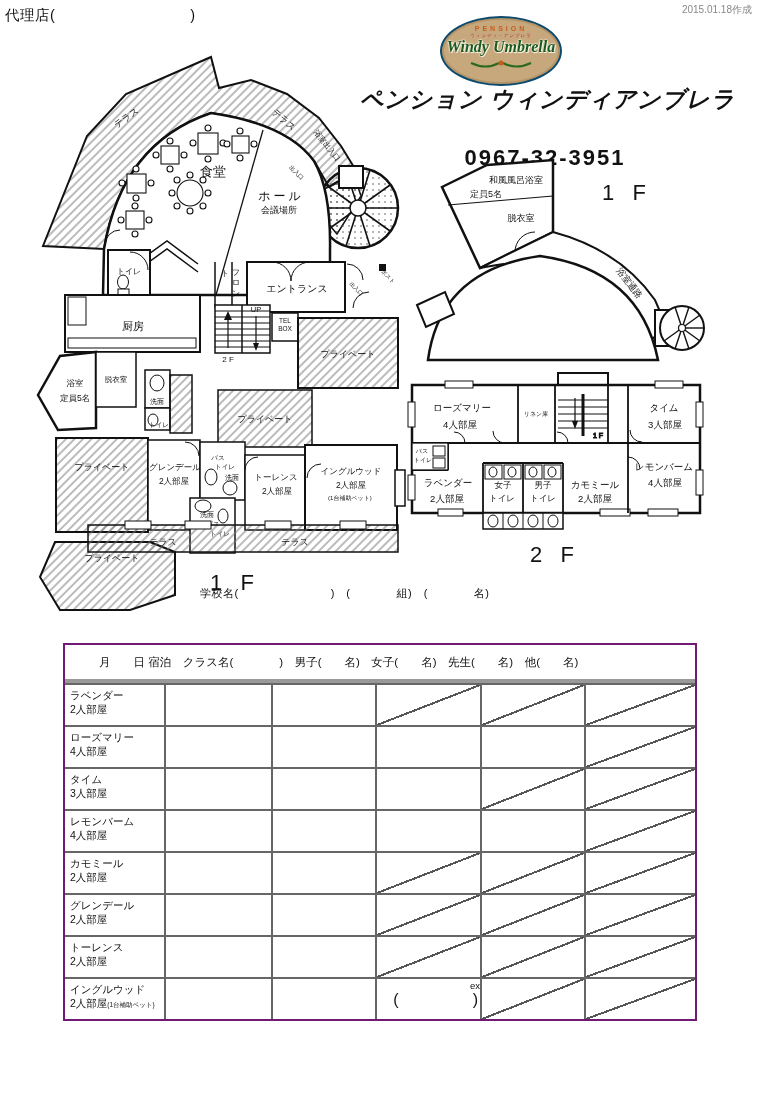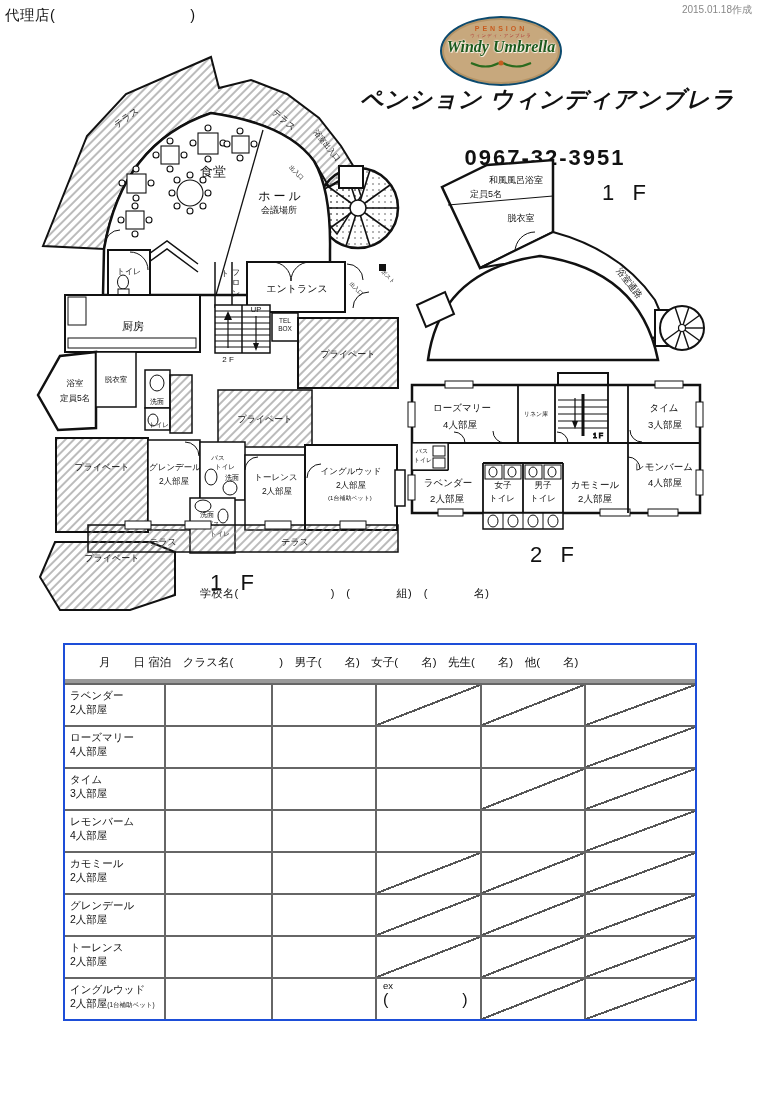--- a/index.html
+++ b/index.html
@@ -15,37 +15,37 @@
         background:#c7a87d;border:2px solid #0c4a6e;box-shadow:inset 0 0 0 2px #b59466;
         text-align:center;}
   .logo .ltop{font-size:7px;letter-spacing:3px;color:#c85c20;margin-top:7px;font-weight:bold;}
   .logo .lkana{font-size:4.5px;color:#b03030;letter-spacing:1px;margin-top:1px;}
   .logo .lname{font-family:"Liberation Serif","DejaVu Serif",serif;font-style:italic;font-weight:bold;
         font-size:16px;color:#1d5a1d;margin-top:0px;
         text-shadow:0 0 2px #fff,0 0 2px #fff,1px 1px 0 #f4e7d0;}
   .title{left:340px;top:84px;width:415px;text-align:center;font-size:23px;font-weight:bold;letter-spacing:1px;font-style:italic;}
   .phone{left:430px;top:115px;width:230px;text-align:center;font-size:22px;font-weight:bold;letter-spacing:2px;margin-top:30px;}
   .schoolline{left:200px;top:586px;font-size:11px;letter-spacing:.5px;}
-  .btable{left:63px;top:643px;width:630px;border:2px solid #1d4ed8;background:#fff;}
+  .btable{left:63px;top:643px;width:630px;border:2px solid #701a75;background:#fff;}
   .thead{height:34px;display:flex;align-items:center;padding-left:34px;font-size:11.5px;
          border-bottom:4px solid #999;}
   .trow{display:flex;height:40px;border-top:2px solid #666;}
   .trow:first-of-type{border-top:none;}
   .cell{box-sizing:border-box;border-left:2px solid #666;position:relative;}
   .cell.c1{width:99px;border-left:none;padding:3px 2px 0 5px;}
   .cell.c2{width:107px;}
   .cell.c3{width:104px;}
   .cell.c4{width:105px;}
   .cell.c5{width:104px;}
   .cell.c6{flex:1;}
   .diag{background-image:linear-gradient(to bottom right,transparent 0,transparent calc(50% - 1px),#555 calc(50% - 1px),#555 calc(50% + 1px),transparent calc(50% + 1px));}
   .rname{font-size:10.5px;line-height:14px;}
   .rcap{font-size:10.5px;line-height:14px;}
   .rnote{font-size:6.5px;}
-  .excell{padding:2px 8px 0 6px;}
+  .excell{padding:2px 0 0 6px;text-align:right;}
   .excell .exl{font-size:9.5px;line-height:10px;}
   .excell .exp{font-size:16px;line-height:18px;letter-spacing:2px;}
   .footer{left:63px;top:1038px;font-size:15.5px;font-weight:bold;letter-spacing:1px;}
 </style>
 </head>
 <body>
 
 <div class="page">
 
   <div class="abs agency">代理店(　　　　　　　　　)</div>

